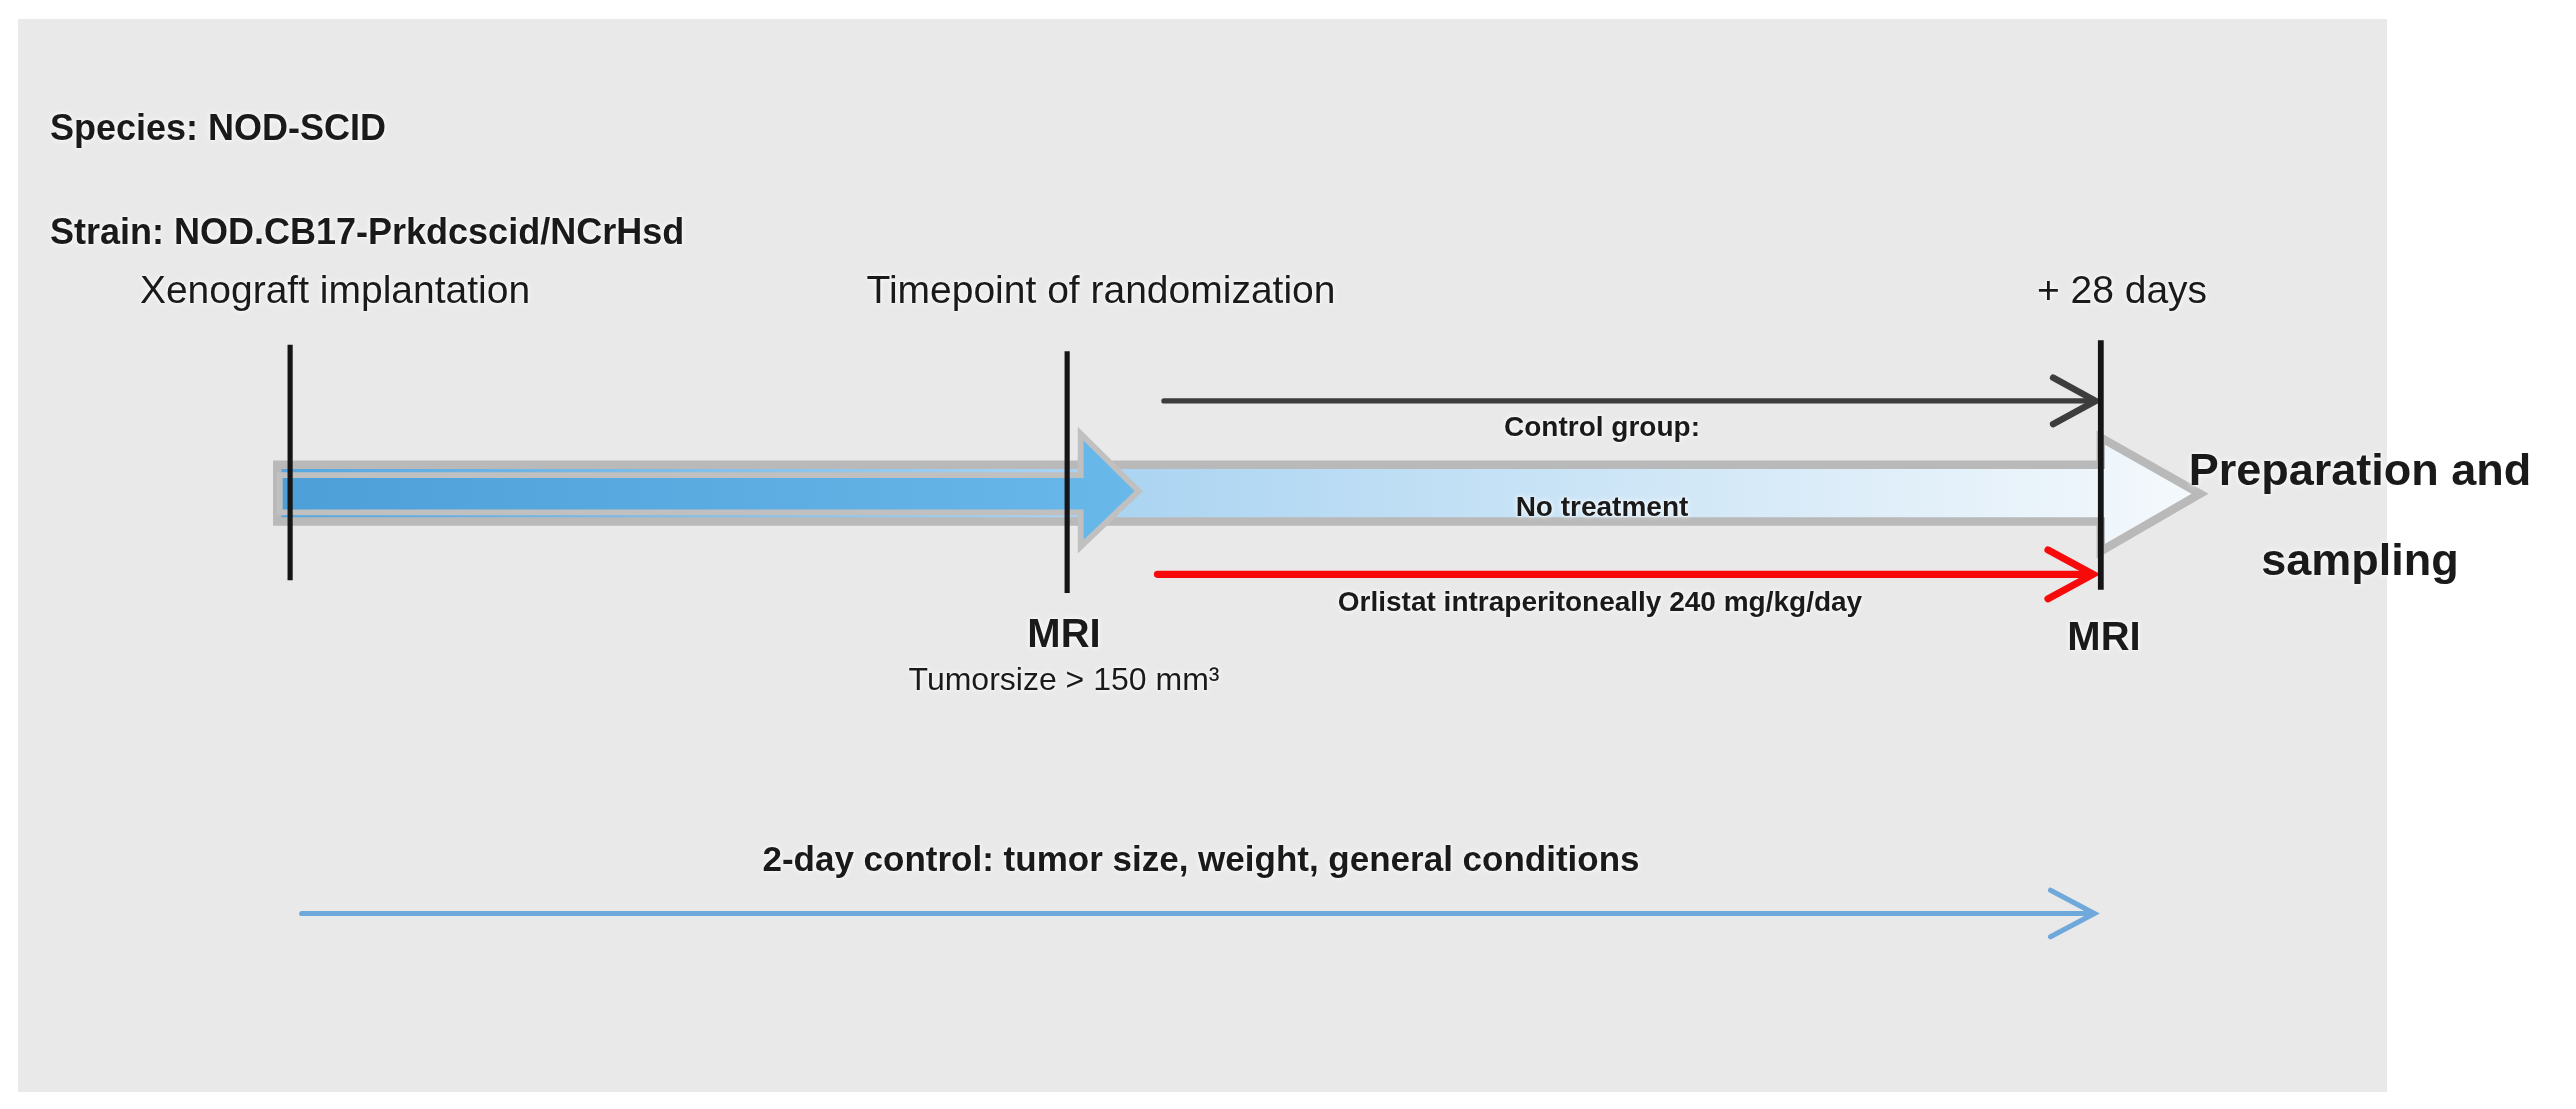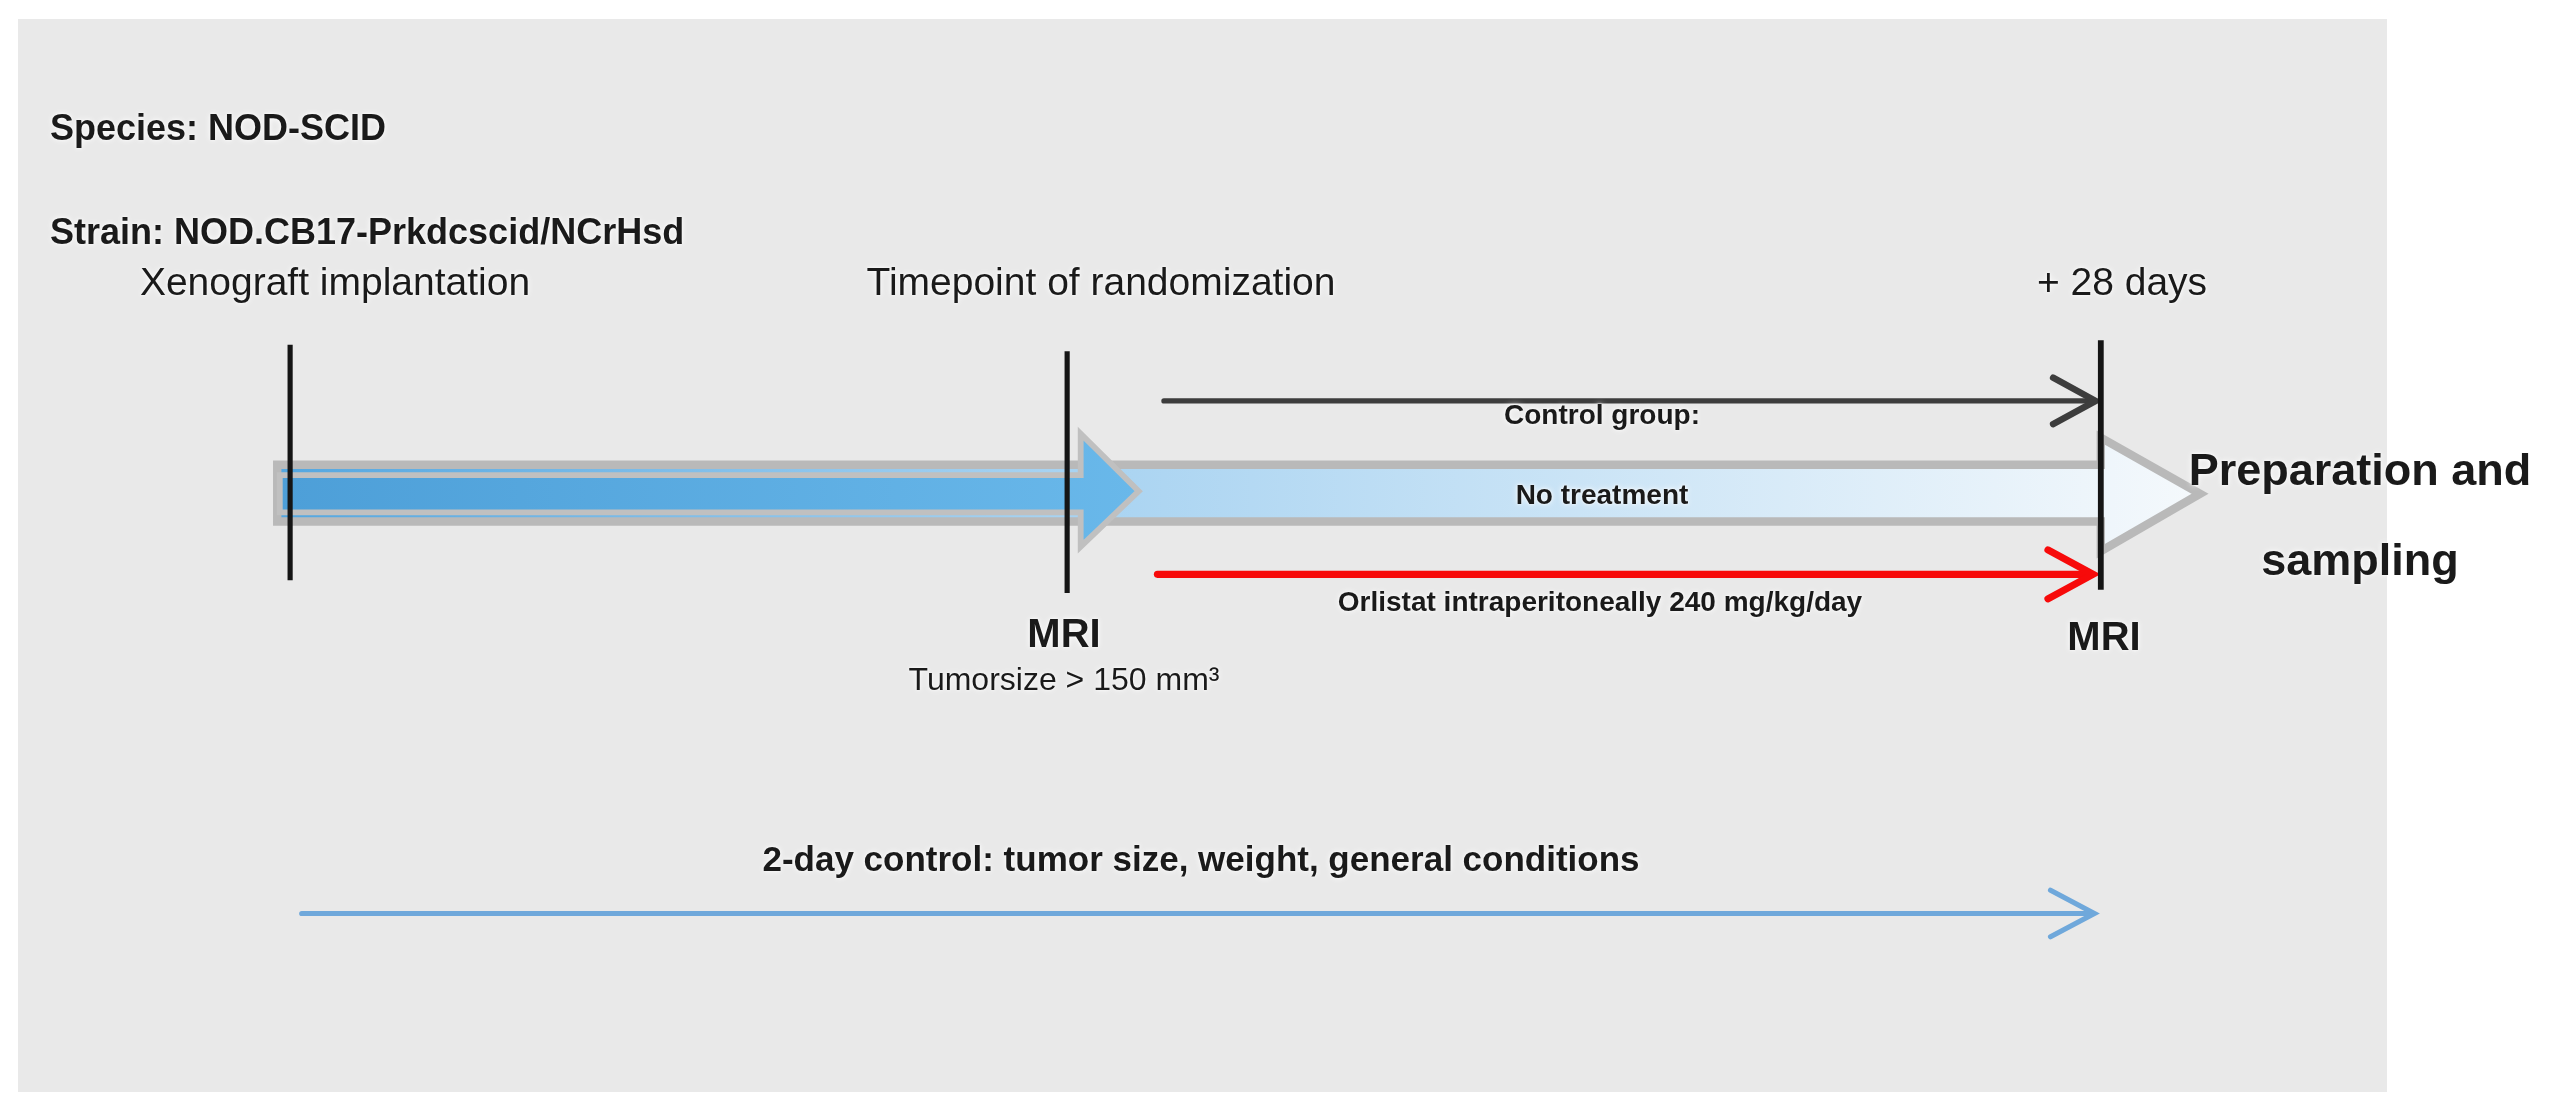--- a/index.html
+++ b/index.html
@@ -3,24 +3,24 @@
 <meta charset="utf-8">
 <style>
   html,body{margin:0;padding:0;background:#ffffff;}
   body{width:2576px;height:1109px;overflow:hidden;font-family:"Liberation Sans",sans-serif;}
   .canvas{position:relative;width:2404px;height:1109px;background:#ffffff;border-radius:24px;}
   .panel{position:absolute;left:18px;top:19.3px;right:17px;bottom:17px;background:#e9e9e9;}
   .panel .txt{position:absolute;color:#1a1a1a;white-space:pre-line;
               text-shadow:0 0 6.4px rgba(255,255,255,.95),0 0 2.6px rgba(255,255,255,.9);}
   .center{transform:translateX(-50%);text-align:center;white-space:nowrap;}
   .species-block{left:32px;top:31px;font-size:36px;font-weight:700;line-height:52px;}
-  .lbl-top{font-size:39px;font-weight:400;top:241px;}
+  .lbl-top{font-size:39px;font-weight:400;top:249px;}
   .grp{font-weight:700;font-size:28px;}
   .grp div{line-height:inherit;}
-  .grp-control{left:1584px;top:336px;line-height:40px;}
+  .grp-control{left:1584px;top:348px;line-height:40px;}
   .grp-treatment{left:1582px;top:518px;line-height:43px;}
   .mri{font-size:40px;font-weight:700;}
   .criterion{font-size:32px;font-weight:400;}
   .outcome{left:2342px;top:406px;width:348px;font-size:45px;font-weight:700;line-height:90px;
            transform:translateX(-50%);text-align:center;white-space:normal;}
   .monitoring{left:1183px;top:820px;font-size:35px;font-weight:700;color:#1e74b5;}
   svg.graphic{position:absolute;left:0;top:0;width:2540px;height:1072px;}
 </style>
 </head>
 <body>

